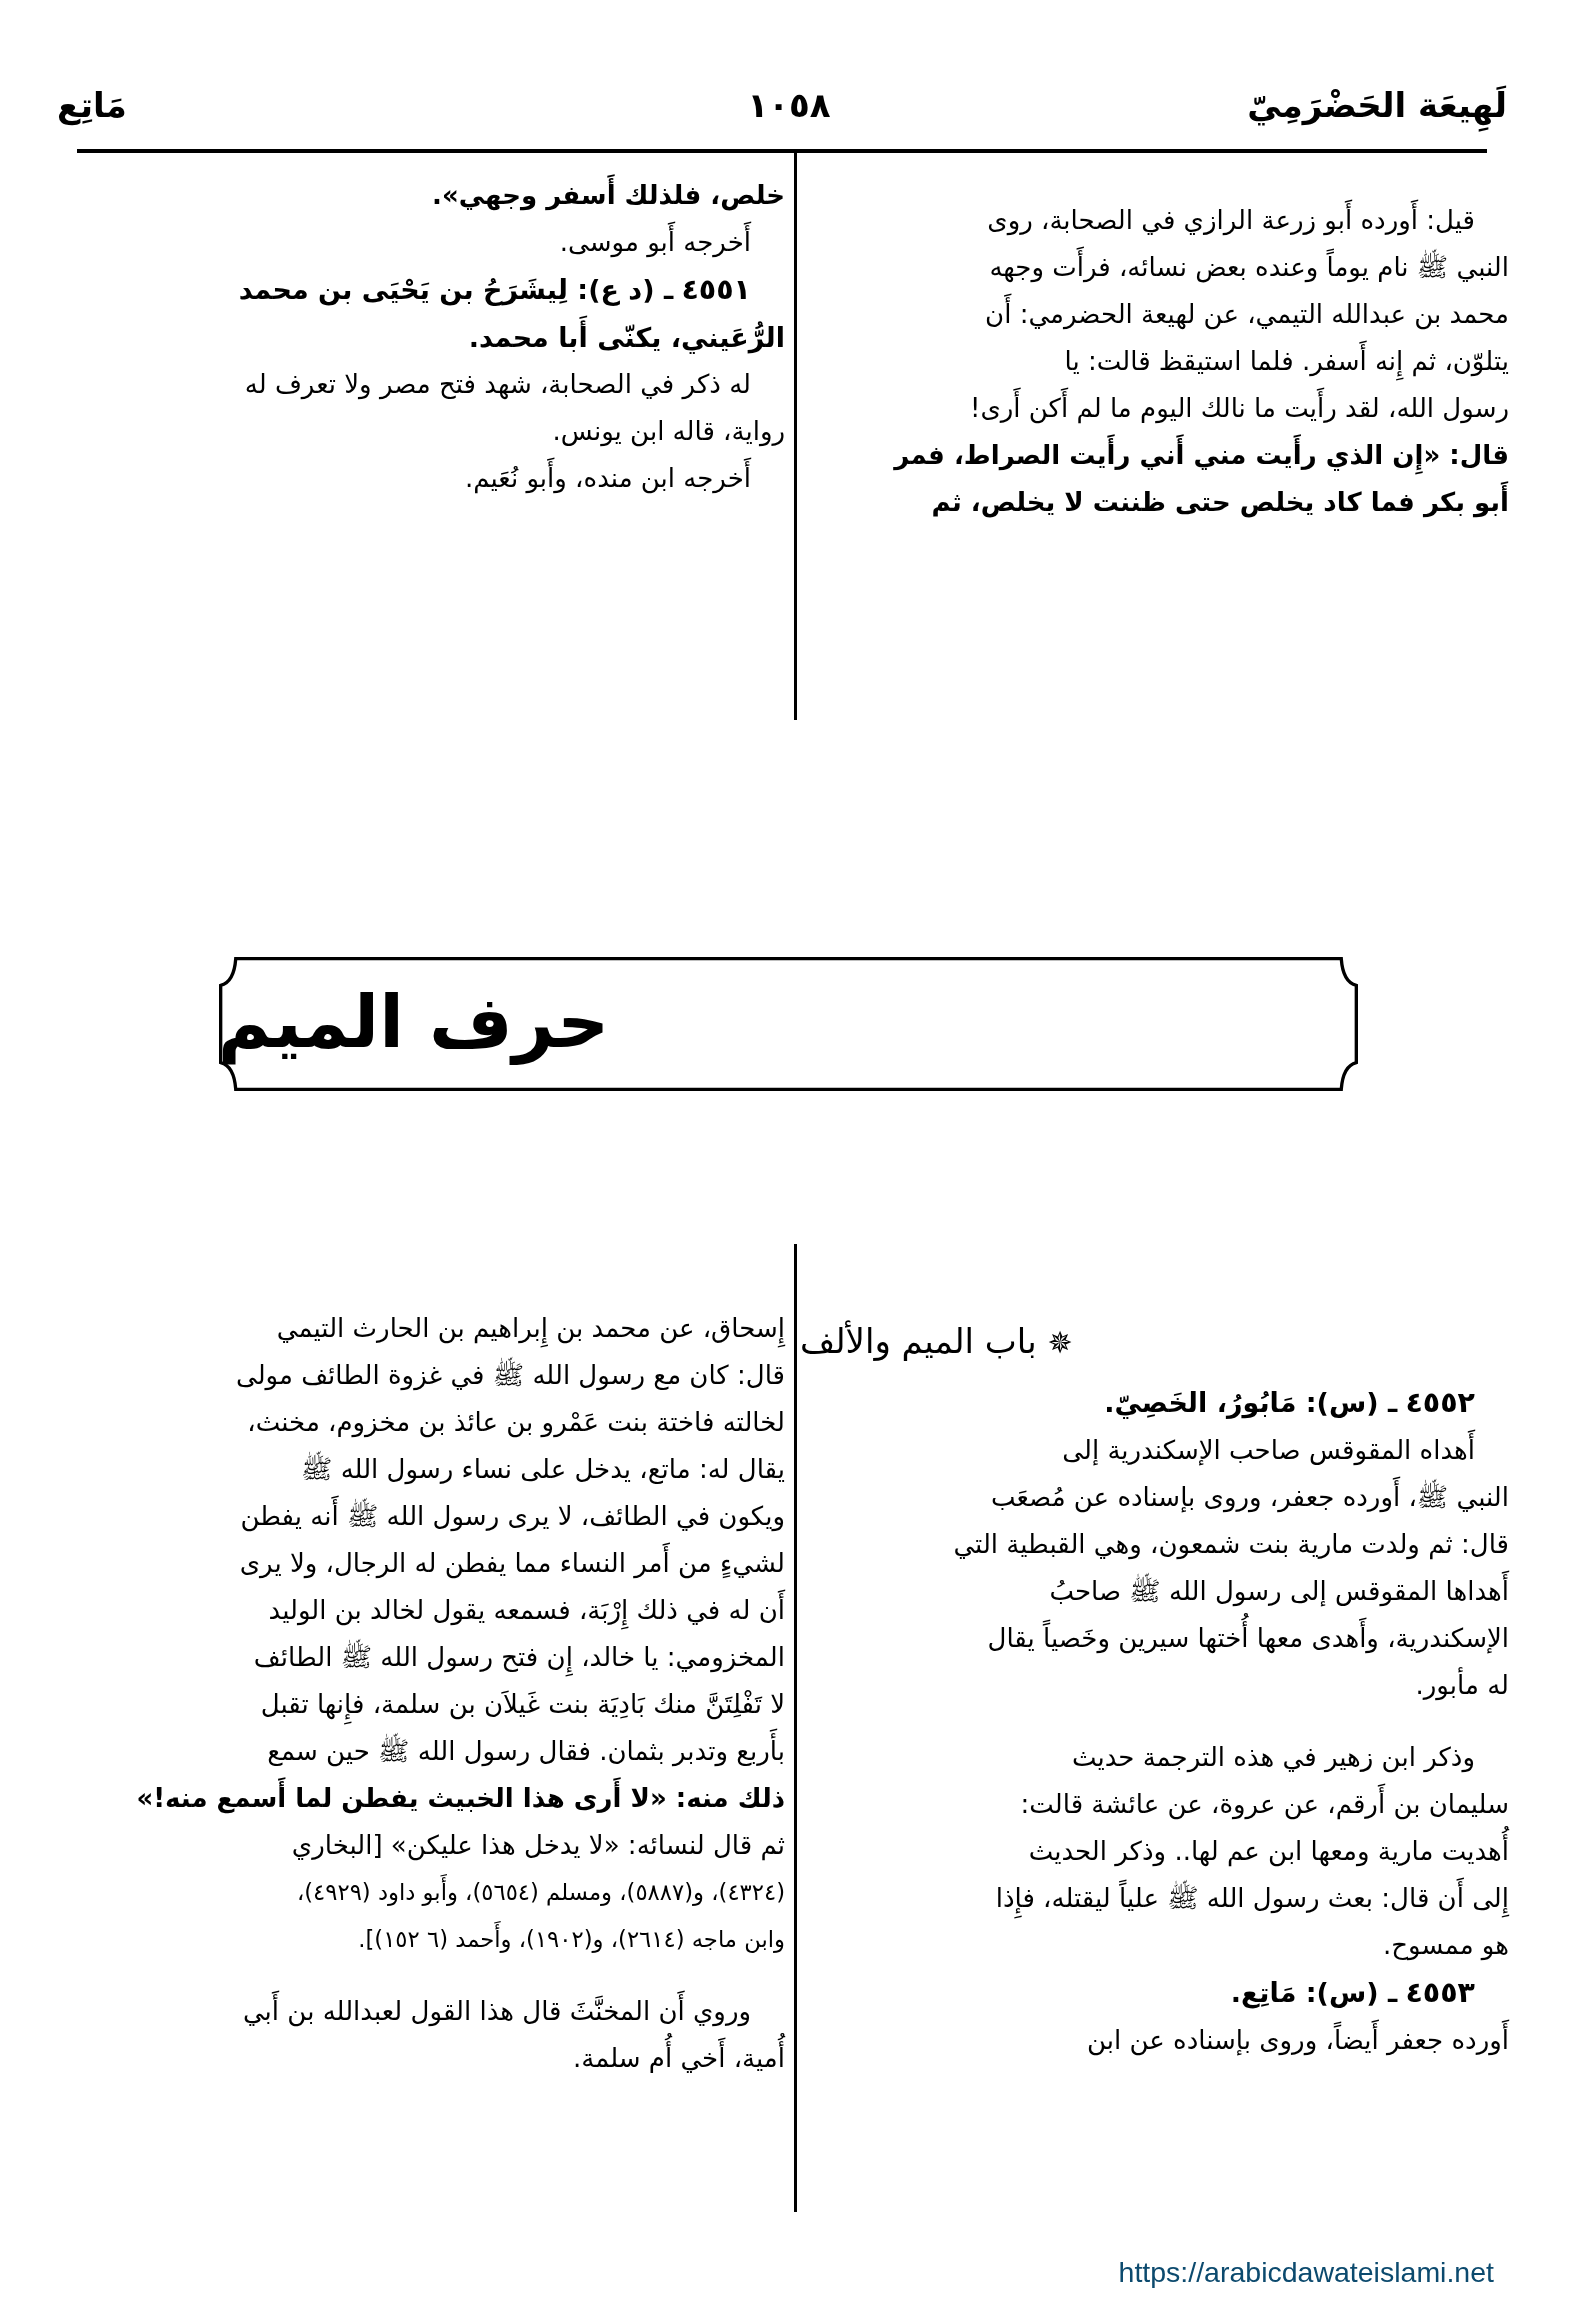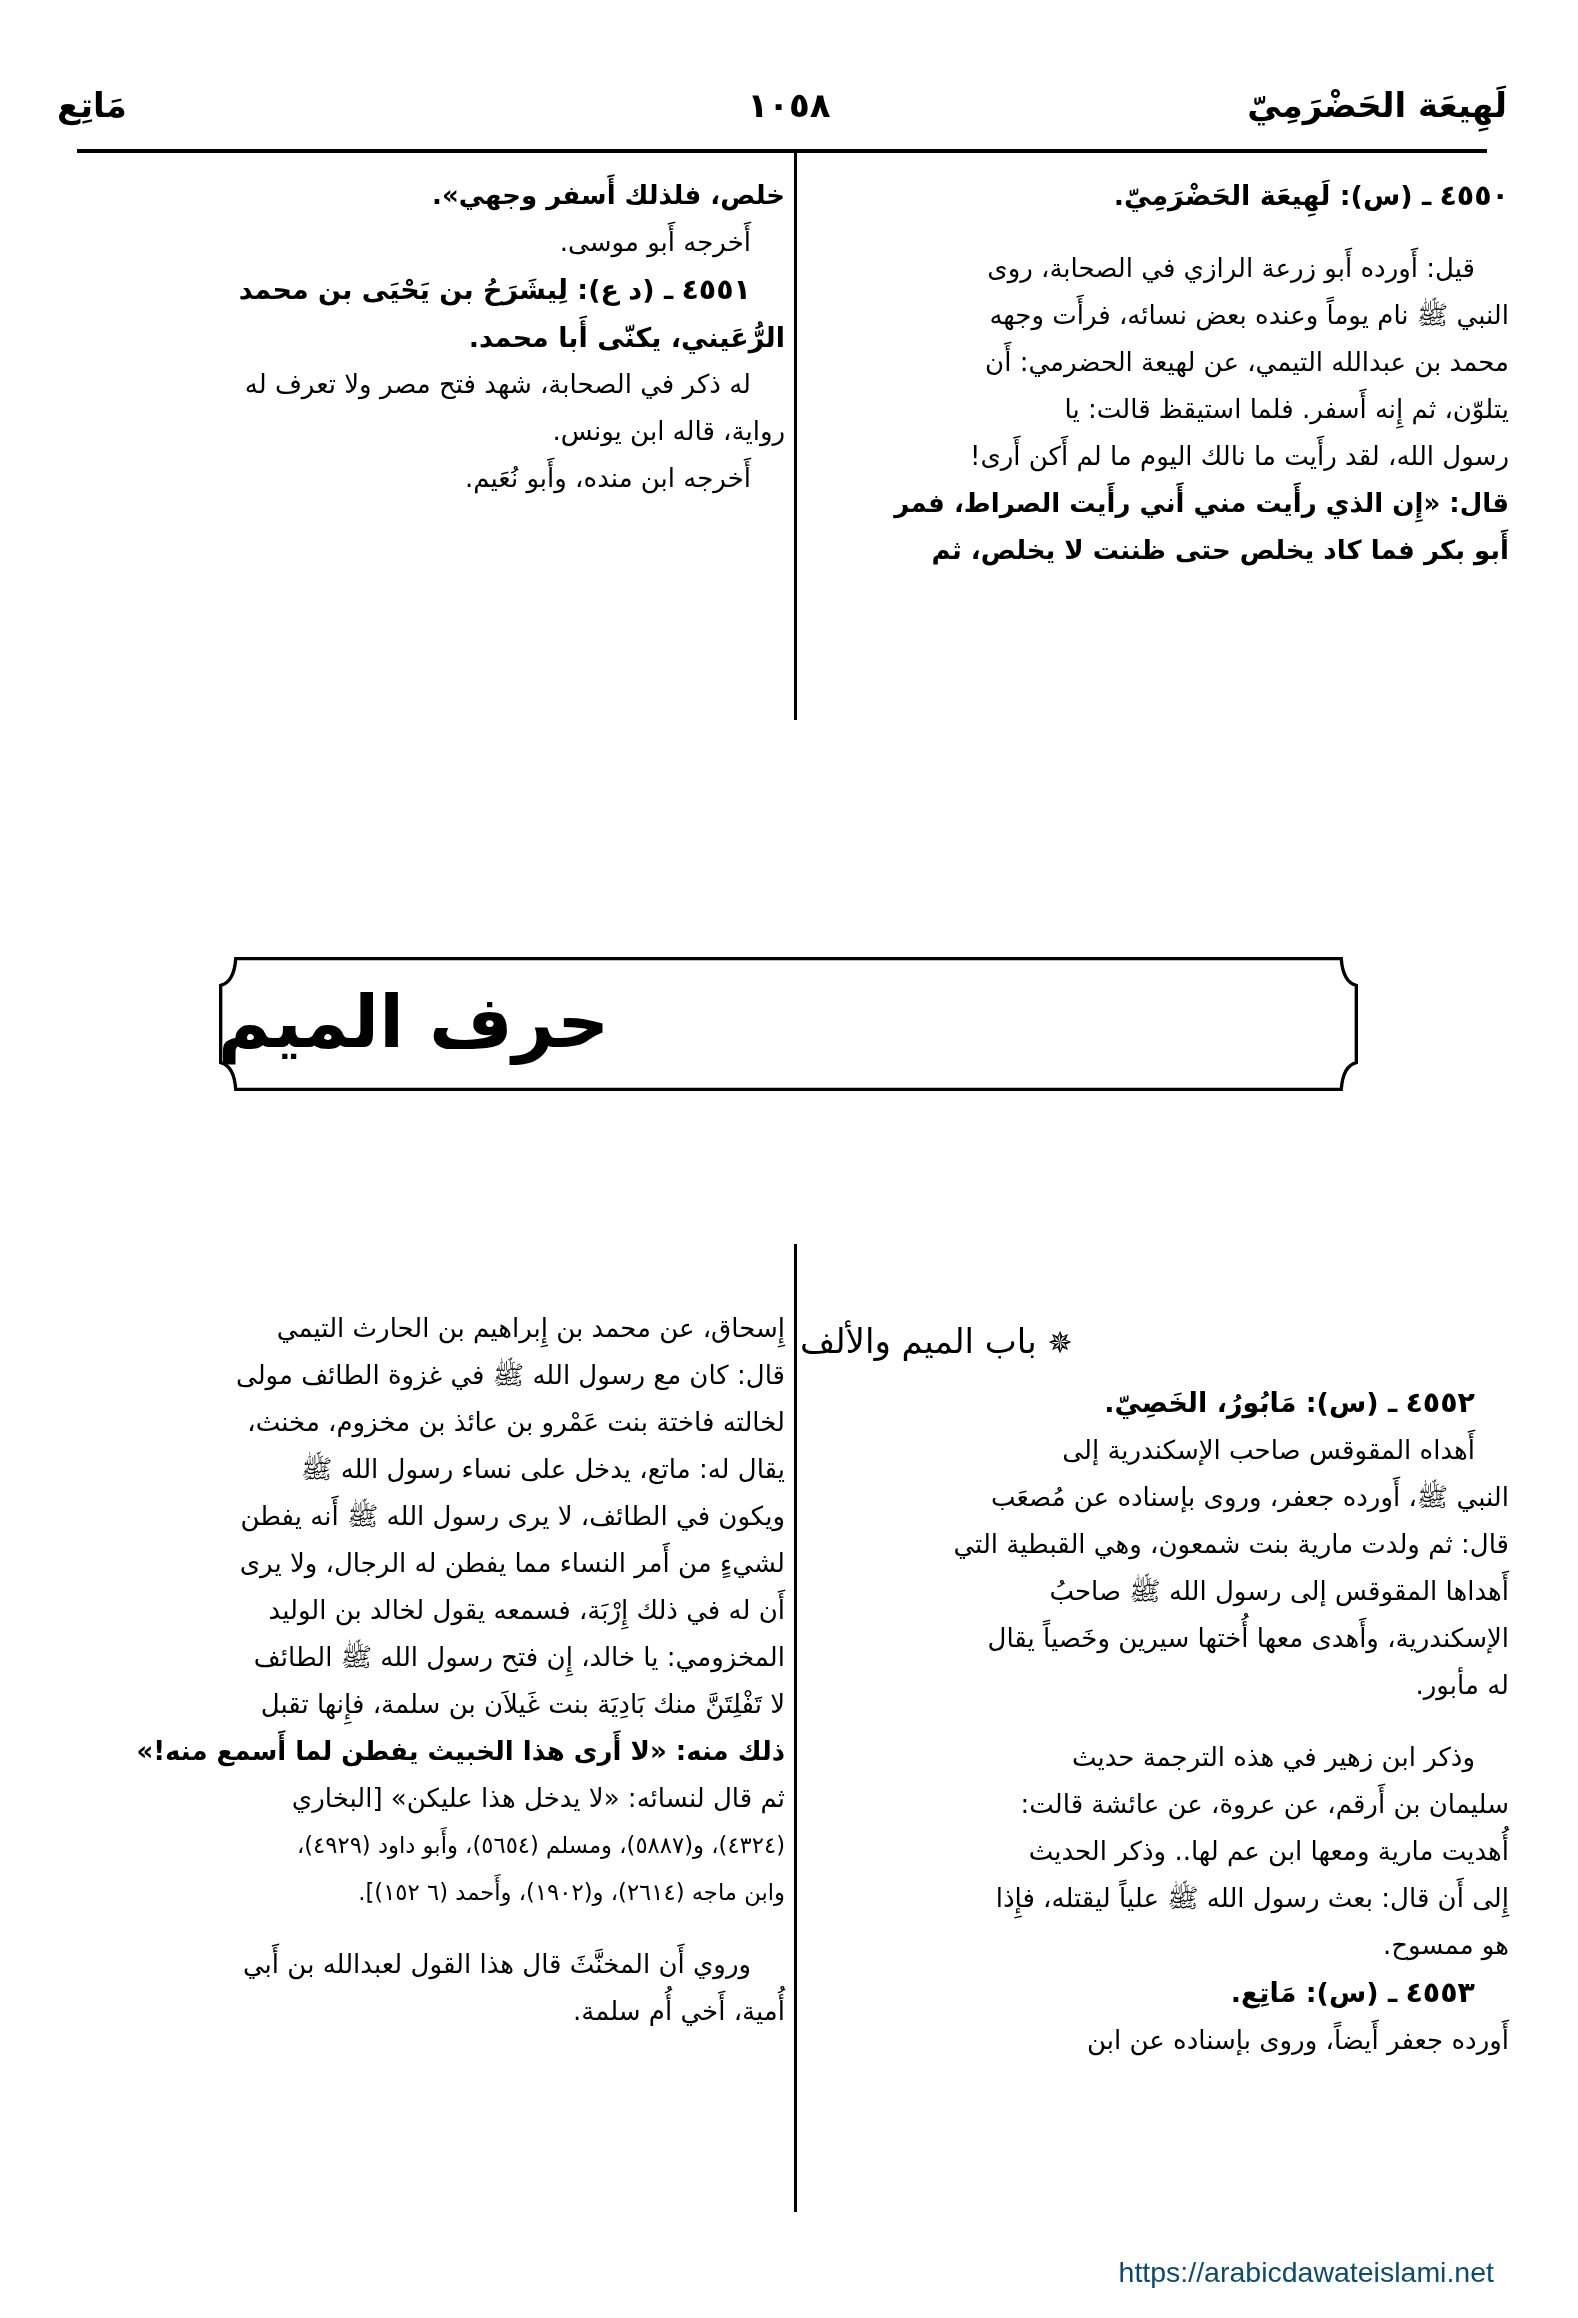--- a/index.html
+++ b/index.html
@@ -54,24 +54,20 @@
 <div class="page">
 
   <div class="run-head run-right rtl">لَهِيعَة الحَضْرَمِيّ</div>
   <div class="run-head run-center">١٠٥٨</div>
   <div class="run-head run-left rtl">مَاتِع</div>
   <div class="head-rule"></div>
 
   <div class="vrule-top"></div>
 
   <div class="col top-right-col rtl">
-    <p>
-      <span class="entry-num">٤٥٥٠</span>
-      <span class="entry-title">ـ (س): لَهِيعَة الحَضْرَمِيّ.</span>
-    </p>
     <div class="gap"></div>
     <p class="indent">قيل: أَورده أَبو زرعة الرازي في الصحابة، روى</p>
     <p>النبي ﷺ نام يوماً وعنده بعض نسائه، فرأَت وجهه</p>
     <p>محمد بن عبدالله التيمي، عن لهيعة الحضرمي: أَن</p>
     <p>يتلوّن، ثم إِنه أَسفر. فلما استيقظ قالت: يا</p>
     <p>رسول الله، لقد رأَيت ما نالك اليوم ما لم أَكن أَرى!</p>
     <p class="b">قال: «إِن الذي رأَيت مني أَني رأَيت الصراط، فمر</p>
     <p class="b">أَبو بكر فما كاد يخلص حتى ظننت لا يخلص، ثم</p>
   </div>
 
@@ -128,20 +124,21 @@
   <div class="col bottom-left-col rtl">
     <p>إِسحاق، عن محمد بن إِبراهيم بن الحارث التيمي</p>
     <p>قال: كان مع رسول الله ﷺ في غزوة الطائف مولى</p>
     <p>لخالته فاختة بنت عَمْرو بن عائذ بن مخزوم، مخنث،</p>
     <p>يقال له: ماتع، يدخل على نساء رسول الله ﷺ</p>
     <p>ويكون في الطائف، لا يرى رسول الله ﷺ أَنه يفطن</p>
     <p>لشيءٍ من أَمر النساء مما يفطن له الرجال، ولا يرى</p>
     <p>أَن له في ذلك إِرْبَة، فسمعه يقول لخالد بن الوليد</p>
     <p>المخزومي: يا خالد، إِن فتح رسول الله ﷺ الطائف</p>
     <p>لا تَفْلِتَنَّ منك بَادِيَة بنت غَيلاَن بن سلمة، فإِنها تقبل</p>
+    <p>بأَربع وتدبر بثمان. فقال رسول الله ﷺ حين سمع</p>
     <p class="b">ذلك منه: «لا أَرى هذا الخبيث يفطن لما أَسمع منه!»</p>
     <p>ثم قال لنسائه: «لا يدخل هذا عليكن» [البخاري</p>
     <p class="cite">(٤٣٢٤)، و(٥٨٨٧)، ومسلم (٥٦٥٤)، وأَبو داود (٤٩٢٩)،</p>
     <p class="cite">وابن ماجه (٢٦١٤)، و(١٩٠٢)، وأَحمد (٦ ١٥٢)].</p>
     <div class="gap"></div>
     <p class="indent">وروي أَن المخنَّثَ قال هذا القول لعبدالله بن أَبي</p>
     <p>أُمية، أَخي أُم سلمة.</p>
   </div>
 
   <div class="watermark">https://arabicdawateislami.net</div>

